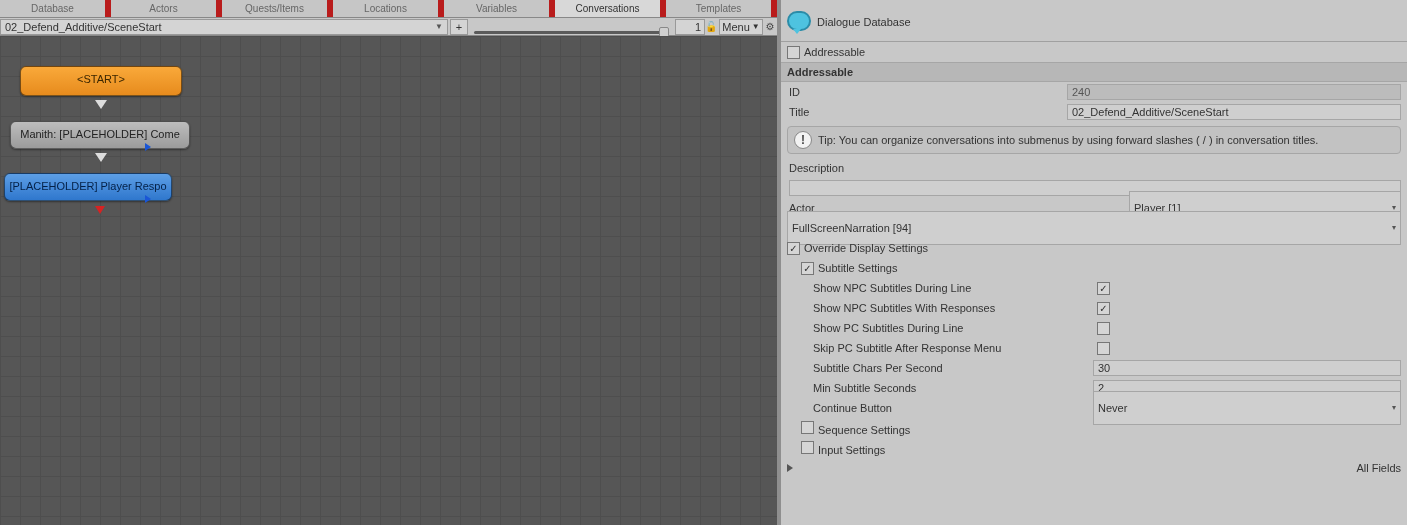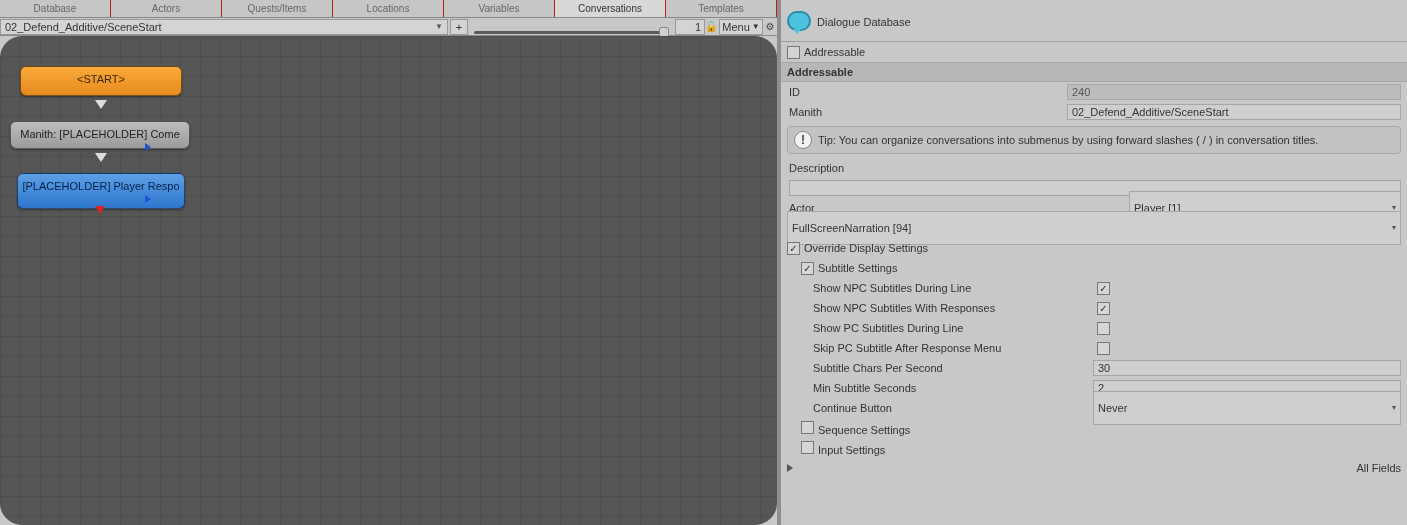--- a/index.html
+++ b/index.html
@@ -1,21 +1,21 @@
 <!DOCTYPE html>
 <html><head>
 <meta charset="utf-8">
 <style>
   * { box-sizing: border-box; margin:0; padding:0; font-family: Arial, Helvetica, sans-serif; font-size:11px; color:#333; }
   body { width:1407px; height:525px; background:#c8c8c8; overflow:hidden; display:flex; }
 
   
   .left { width:777px; height:525px; background:#c8c8c8; display:flex; flex-direction:column; }
   .tabstrip { height:18px; display:flex; border-bottom:1px solid #888; background:#c0c0c0; }
-  .tab { flex:1; border-right:1px solid #b91c1c; text-align:center; line-height:17px; font-size:10px; color:#666; background:#c6c6c6; }
+  .tab { flex:1; border-right:6px solid #b91c1c; text-align:center; line-height:17px; font-size:10px; color:#666; background:#c6c6c6; }
   .tab.sel { background:#d8d8d8; color:#333; }
   .toolbar { height:18px; display:flex; align-items:center; border-bottom:1px solid #888; background:#c8c8c8; }
   .dropdown { flex:0 0 448px; height:16px; border:1px solid #999; background:#d4d4d4; padding:0 4px; line-height:14px; font-size:11px; display:flex; align-items:center; justify-content:space-between; }
   .dropdown .arrow{ font-size:8px;color:#555;}
   .btnplus { width:18px; height:16px; border:1px solid #999; background:#d4d4d4; text-align:center; line-height:14px; margin-left:2px;}
   .slider { flex:1; height:4px; margin:0 6px; position:relative; }
   .slider::before{content:'';position:absolute;left:0;top:6px;height:3px;width:100%;background:#5b5b5b;border-radius:2px;}
   .sliderhandle{position:absolute;right:0;top:2px;width:10px;height:12px;background:#d0d0d0;border:1px solid #888;border-radius:2px;}
   .numfield{ width:30px; height:16px; border:1px solid #999; background:#d4d4d4; text-align:right; padding-right:3px; line-height:14px; }
   .lockicon{ width:14px; text-align:center; font-size:10px;color:#444;}
@@ -23,26 +23,25 @@
   .gear{ width:14px; text-align:center; font-size:10px; color:#444; }
 
   .graph { flex:1; background:#565656; position:relative; overflow:hidden;
     background-image:
       linear-gradient(#4e4e4e 1px,transparent 1px),
       linear-gradient(90deg,#4e4e4e 1px,transparent 1px),
       linear-gradient(#494949 1px,transparent 1px),
       linear-gradient(90deg,#494949 1px,transparent 1px);
     background-size: 20px 20px,20px 20px,100px 100px,100px 100px;
     background-position: 0 0,0 0,0 0,0 0;
-    border-radius: 22px;
   }
   .node { position:absolute; border-radius:6px; font-size:11px; text-align:center; padding:6px 4px; border:1px solid rgba(0,0,0,.5); box-shadow:0 1px 2px rgba(0,0,0,.4); overflow:hidden; white-space:nowrap;}
   .node.start{ left:20px; top:30px; width:162px; height:30px; background:linear-gradient(#f9a93a,#e78b1d); color:#3b2600;}
   .node.grey { left:10px; top:85px; width:180px; height:28px; background:linear-gradient(#bdbdbd,#9b9b9b); color:#222;}
-  .node.blue { left:17px; top:137px; width:168px; height:36px; background:linear-gradient(#5d9fe6,#2f77cd); color:#042147;}
+  .node.blue { left:4px; top:137px; width:168px; height:28px; background:linear-gradient(#5d9fe6,#2f77cd); color:#042147;}
   .arrowdown{position:absolute;left:95px;width:0;height:0;border-left:6px solid transparent;border-right:6px solid transparent;border-top:9px solid #ddd;}
   .bluearrow{position:absolute;width:0;height:0;border-left:4px solid transparent;border-right:4px solid transparent;border-top:6px solid #1a56d6;transform:rotate(-90deg);}
   .redarrow{position:absolute;width:0;height:0;border-left:5px solid transparent;border-right:5px solid transparent;border-top:8px solid #d62323;}
   
   .divider{ width:4px; background:#8f8f8f; }
 
   
   .right{ flex:1; height:525px; background:#c8c8c8; overflow:hidden; }
   .hdr{ height:42px; border-bottom:1px solid #a0a0a0; display:flex; align-items:center; padding:0 6px; gap:6px; }
   .speechicon{ width:24px;height:20px;border-radius:10px;background:#4ec3e0;border:2px solid #2b8ca8;position:relative;}
@@ -119,21 +118,21 @@
 
   <div class="row hdrrow">
     <span>Addressable</span>
   </div>
 
   <div class="row">
     <span class="lbl">ID</span>
     <span class="val readonly">240</span>
   </div>
   <div class="row">
-    <span class="lbl">Manith</span>
+    <span class="lbl">Title</span>
     <input class="val" value="02_Defend_Additive/SceneStart" style="">
   </div>
 
   <div class="tip">
     <div class="tipicon">!</div>
     <span>Tip: You can organize conversations into submenus by using forward slashes ( / ) in conversation titles.</span>
   </div>
 
   <div class="row">
     <span class="lbl">Description</span>

